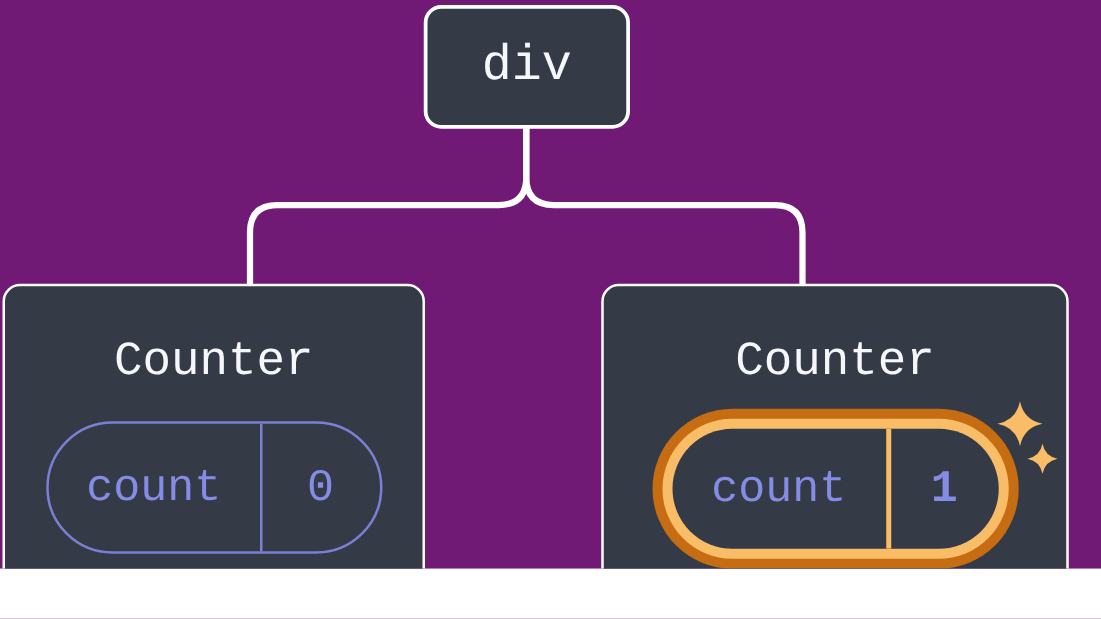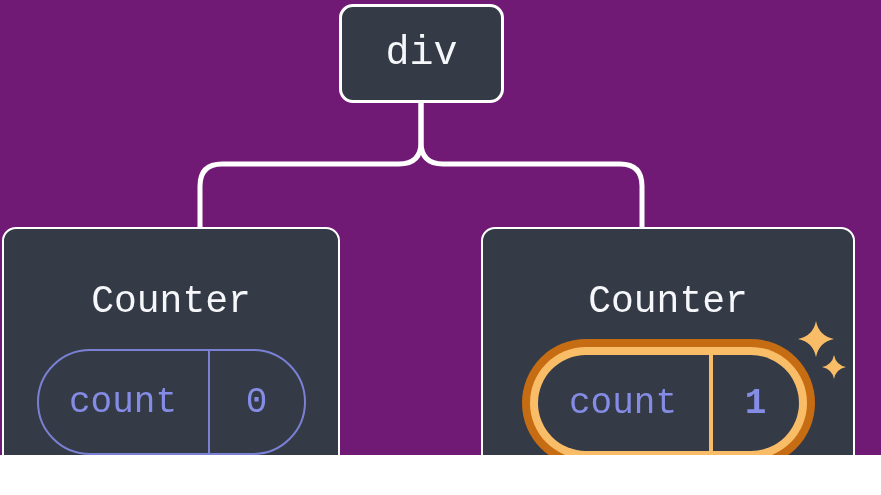--- a/index.html
+++ b/index.html
@@ -28,21 +28,21 @@
     background:#343a46;
     border:2.5px solid #ffffff;
     border-radius:14px;
     box-sizing:border-box;
     display:flex; flex-direction:column; align-items:center;
   }
   .card-left  { left:2px;   width:338px; }
   .card-right { left:481px; width:374px; }
 
   .card-title {
-    margin-top:52px;
+    margin-top:40px;
     font-size:38px; line-height:42px;
     color:#f5f7fa;
   }
 
   
   .pill-plain {
     margin-top:26px;
     width:269px; height:106px;
     border:2px solid #7a80d4;
     border-radius:53px;

